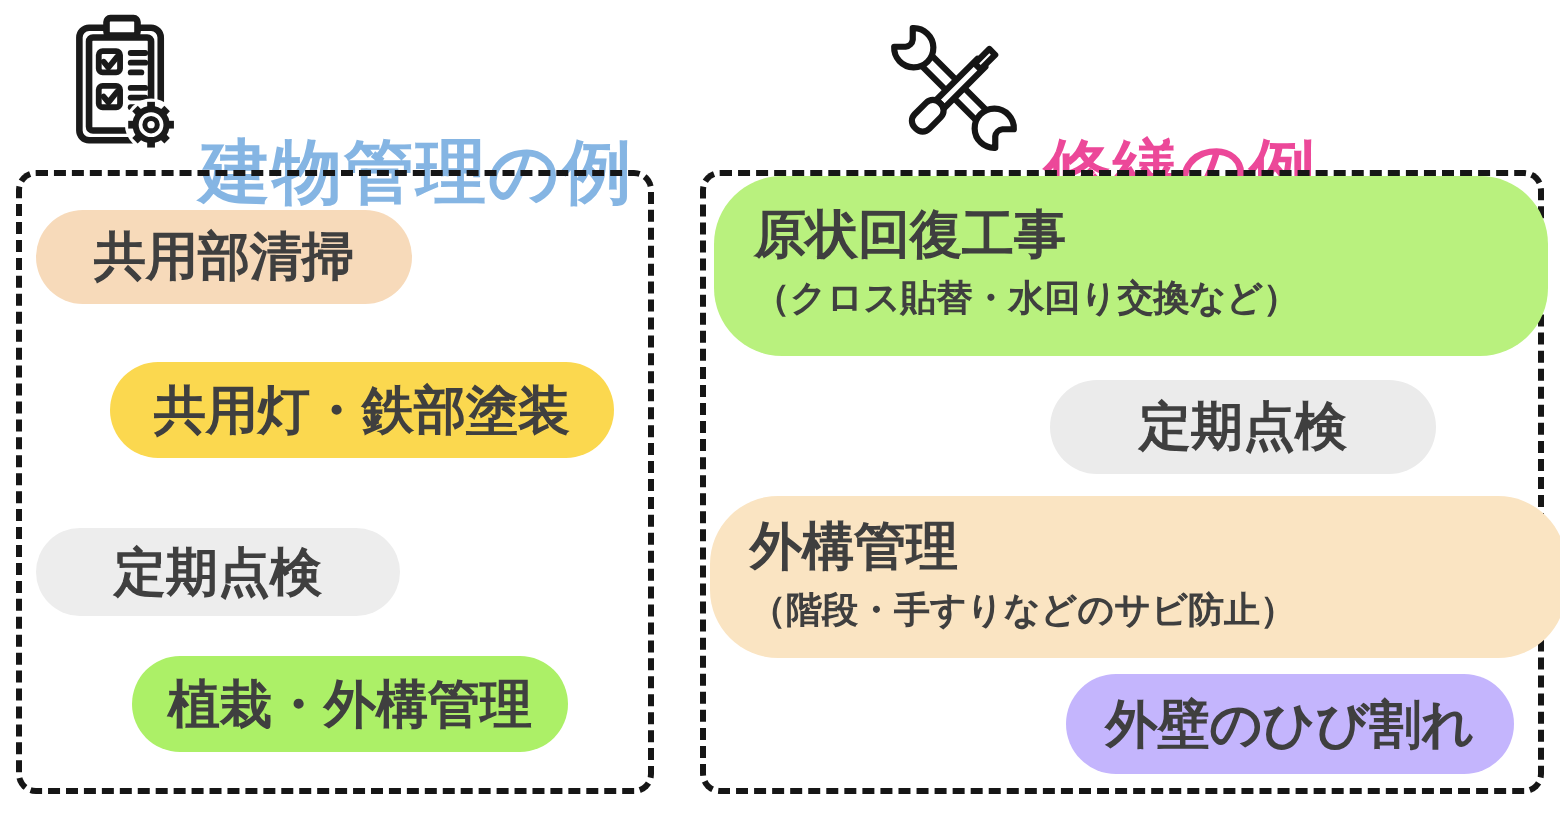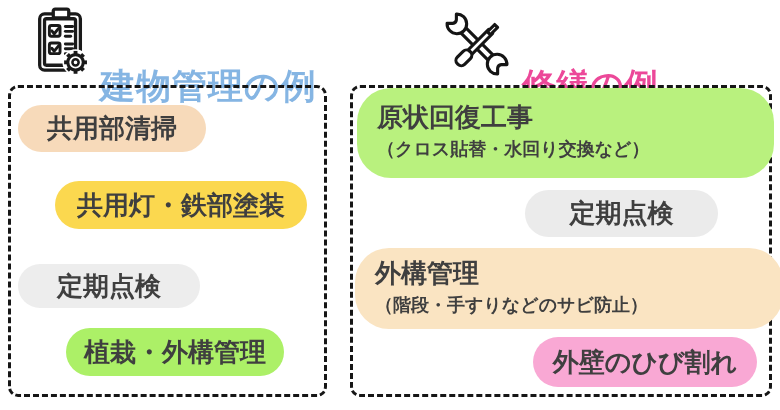--- a/index.html
+++ b/index.html
@@ -123,15 +123,15 @@
 
   <div class="pill multiline rp1" style="background: rgb(185, 241, 126);">
     <span class="l1">原状回復工事</span>
     <span class="l2">（クロス貼替・水回り交換など）</span>
   </div>
   <div class="pill rp2" style="background: rgb(235, 235, 235);">定期点検</div>
   <div class="pill multiline rp3" style="background: rgb(250, 228, 194);">
     <span class="l1">外構管理</span>
     <span class="l2">（階段・手すりなどのサビ防止）</span>
   </div>
-  <div class="pill rp4" style="background: #f9a8d4;">外壁のひび割れ</div>
+  <div class="pill rp4" style="background: #c4b5fd;">外壁のひび割れ</div>
 
 </div>
 
 </body></html>

